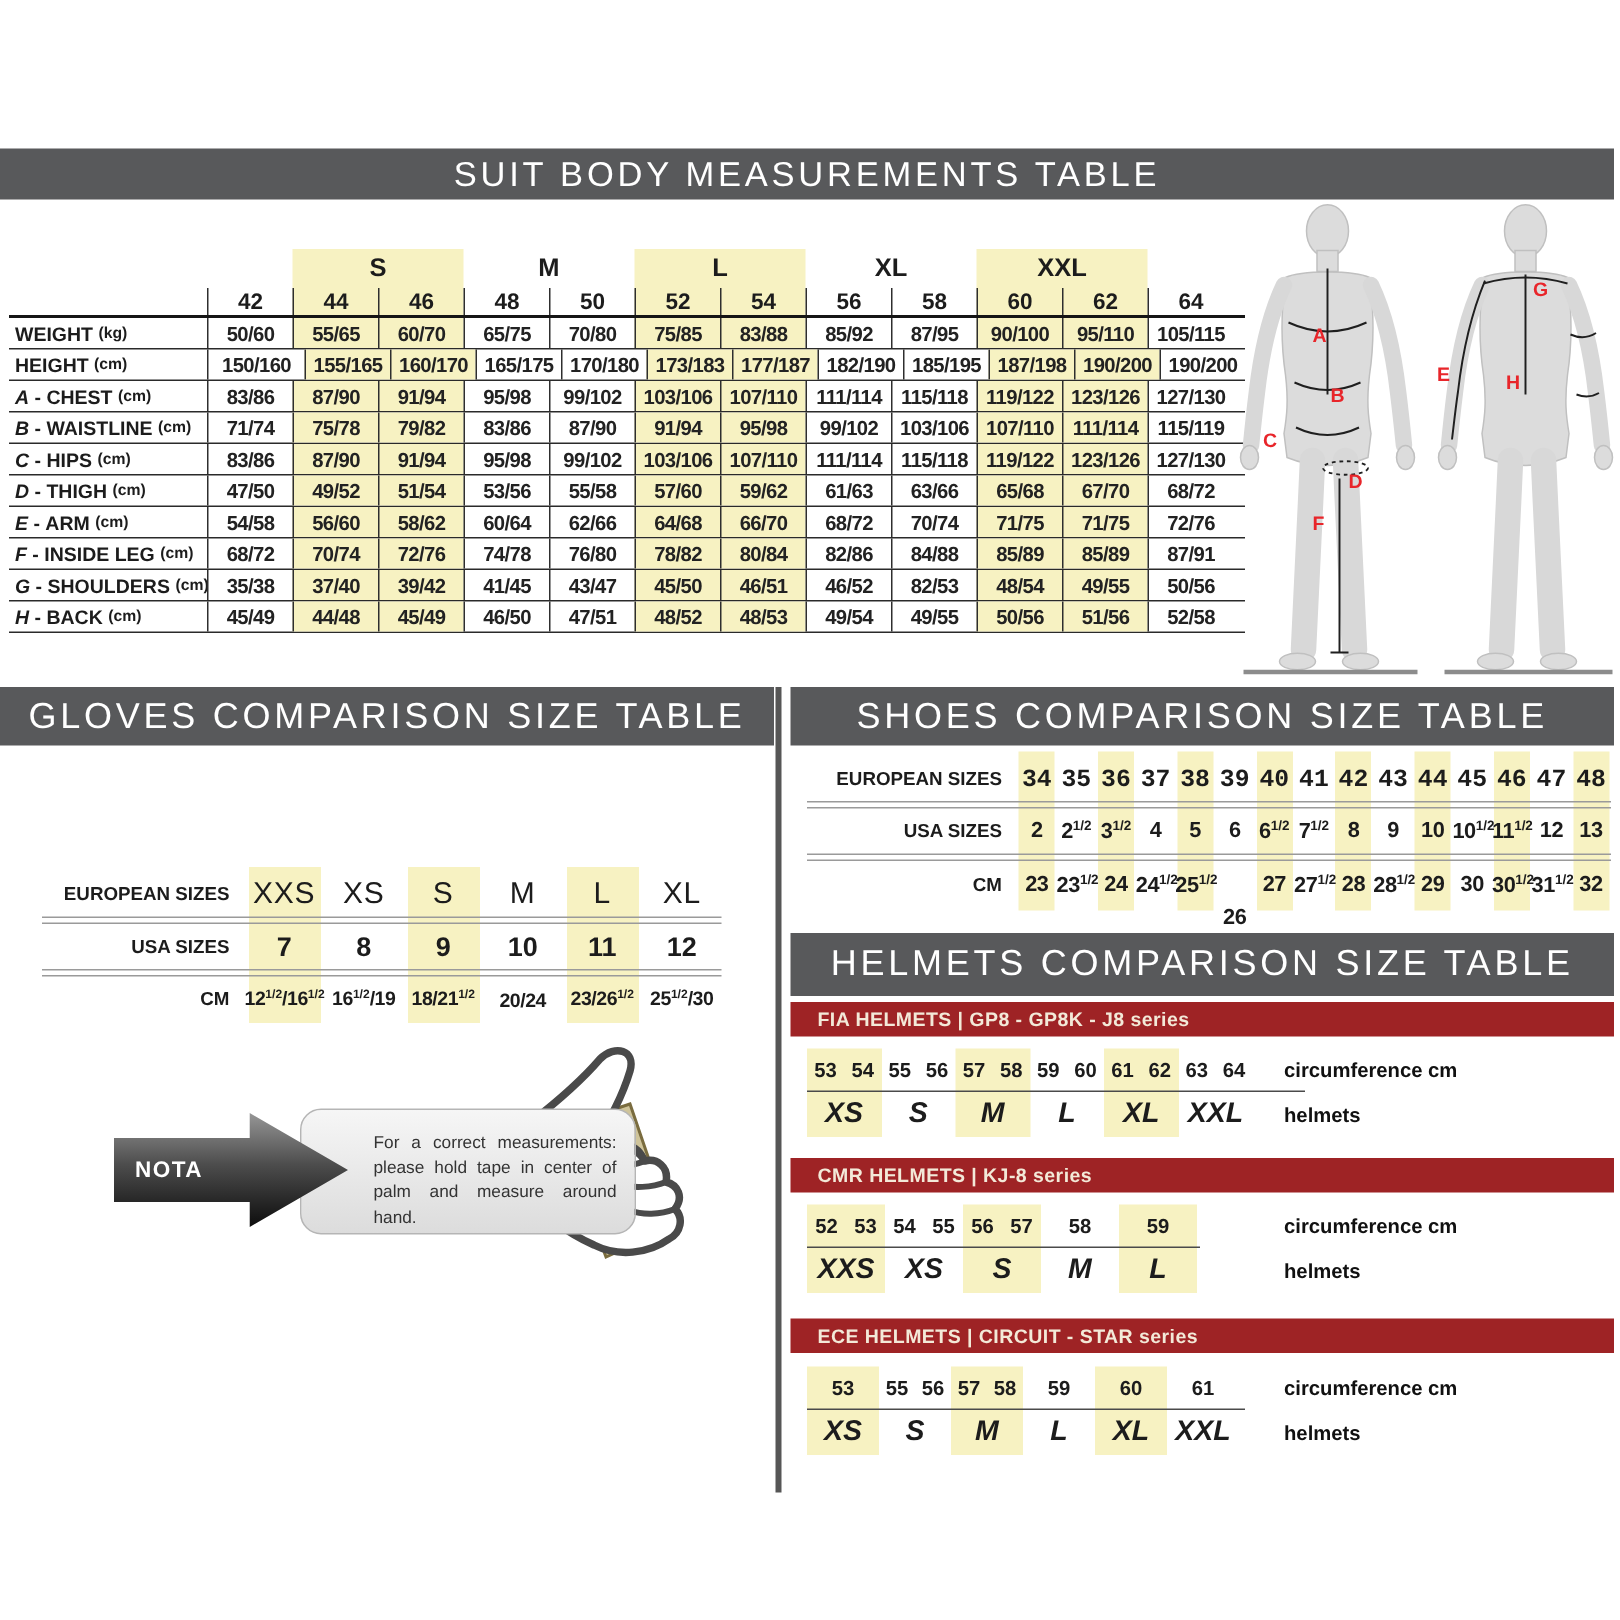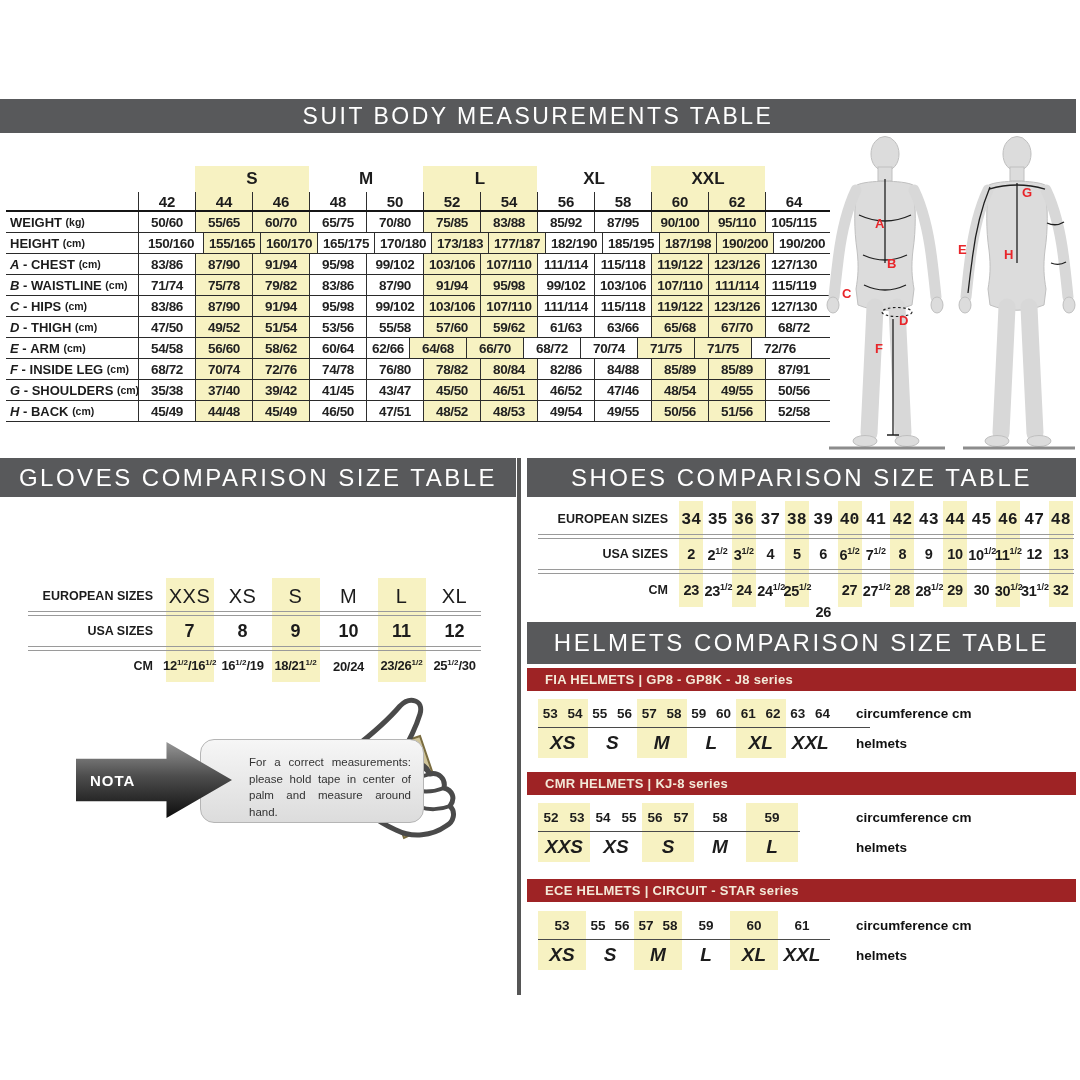--- a/index.html
+++ b/index.html
@@ -214,21 +214,21 @@
         <div class="scell sval vl hl" style="width: 57px;">65/68</div>
         <div class="scell sval vl hl" style="width: 57px;">67/70</div>
         <div class="scell sval vl" style="width: 57px;">68/72</div>
       </div>
       <div class="srow sd">
         <div class="scell slab" style="width: 132px;"><i>E</i><span> - </span><span>ARM </span><span class="unit">(cm)</span></div>
         <div class="scell sval vl" style="width: 57px;">54/58</div>
         <div class="scell sval vl hl" style="width: 57px;">56/60</div>
         <div class="scell sval vl hl" style="width: 57px;">58/62</div>
         <div class="scell sval vl" style="width: 57px;">60/64</div>
-        <div class="scell sval vl" style="width: 43px;">62/66</div>
+        <div class="scell sval vl" style="width: 57px;">62/66</div>
         <div class="scell sval vl hl" style="width: 57px;">64/68</div>
         <div class="scell sval vl hl" style="width: 57px;">66/70</div>
         <div class="scell sval vl" style="width: 57px;">68/72</div>
         <div class="scell sval vl" style="width: 57px;">70/74</div>
         <div class="scell sval vl hl" style="width: 57px;">71/75</div>
         <div class="scell sval vl hl" style="width: 57px;">71/75</div>
         <div class="scell sval vl" style="width: 57px;">72/76</div>
       </div>
       <div class="srow sd">
         <div class="scell slab" style="width: 132px;"><i>F</i><span> - </span><span>INSIDE LEG </span><span class="unit">(cm)</span></div>
@@ -248,21 +248,21 @@
       <div class="srow sd">
         <div class="scell slab" style="width: 132px;"><i>G</i><span> - </span><span>SHOULDERS </span><span class="unit">(cm)</span></div>
         <div class="scell sval vl" style="width: 57px;">35/38</div>
         <div class="scell sval vl hl" style="width: 57px;">37/40</div>
         <div class="scell sval vl hl" style="width: 57px;">39/42</div>
         <div class="scell sval vl" style="width: 57px;">41/45</div>
         <div class="scell sval vl" style="width: 57px;">43/47</div>
         <div class="scell sval vl hl" style="width: 57px;">45/50</div>
         <div class="scell sval vl hl" style="width: 57px;">46/51</div>
         <div class="scell sval vl" style="width: 57px;">46/52</div>
-        <div class="scell sval vl" style="width: 57px;">47/46</div>
+        <div class="scell sval vl" style="width: 57px;">82/53</div>
         <div class="scell sval vl hl" style="width: 57px;">48/54</div>
         <div class="scell sval vl hl" style="width: 57px;">49/55</div>
         <div class="scell sval vl" style="width: 57px;">50/56</div>
       </div>
       <div class="srow sd last">
         <div class="scell slab" style="width: 132px;"><i>H</i><span> - </span><span>BACK </span><span class="unit">(cm)</span></div>
         <div class="scell sval vl" style="width: 57px;">45/49</div>
         <div class="scell sval vl hl" style="width: 57px;">44/48</div>
         <div class="scell sval vl hl" style="width: 57px;">45/49</div>
         <div class="scell sval vl" style="width: 57px;">46/50</div>

